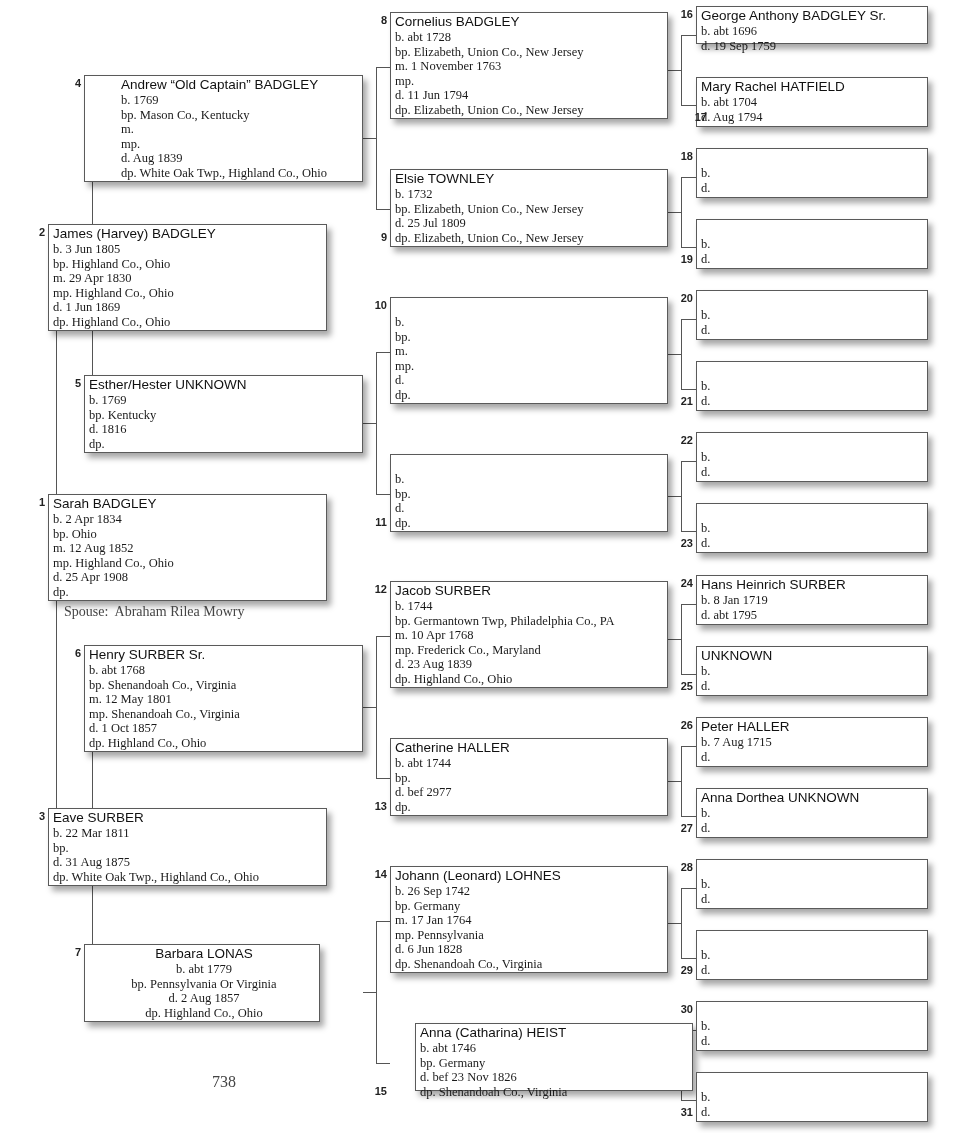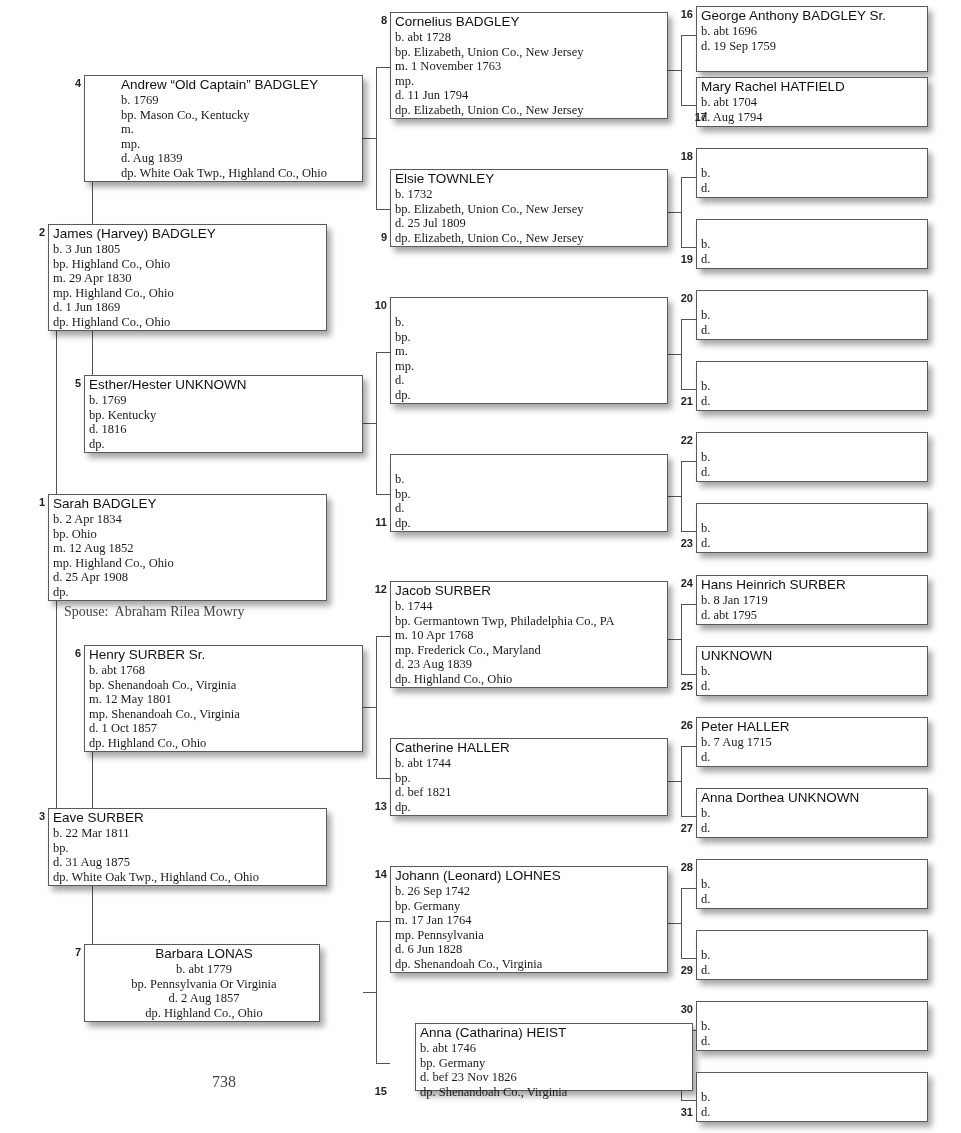--- a/index.html
+++ b/index.html
@@ -186,21 +186,21 @@
       <div class="line">m. 10 Apr 1768</div>
       <div class="line">mp. Frederick Co., Maryland</div>
       <div class="line">d. 23 Aug 1839</div>
       <div class="line">dp. Highland Co., Ohio</div>
     </div>
     <div class="num" style="left: 365px; top: 583px;">12</div>
     <div class="box" style="left: 390px; top: 738px; width: 278px; height: 78px;">
       <div class="name">Catherine HALLER</div>
       <div class="line">b. abt 1744</div>
       <div class="line">bp.</div>
-      <div class="line">d. bef 1821</div>
+      <div class="line">d. bef 2977</div>
       <div class="line">dp.</div>
     </div>
     <div class="num" style="left: 365px; top: 800px;">13</div>
     <div class="box" style="left: 390px; top: 866px; width: 278px; height: 107px;">
       <div class="name">Johann (Leonard) LOHNES</div>
       <div class="line">b. 26 Sep 1742</div>
       <div class="line">bp. Germany</div>
       <div class="line">m. 17 Jan 1764</div>
       <div class="line">mp. Pennsylvania</div>
       <div class="line">d. 6 Jun 1828</div>
@@ -208,21 +208,21 @@
     </div>
     <div class="num" style="left: 365px; top: 868px;">14</div>
     <div class="box" style="left: 390px; top: 1023px; width: 278px; height: 68px; margin-left: 25px;">
       <div class="name">Anna (Catharina) HEIST</div>
       <div class="line">b. abt 1746</div>
       <div class="line">bp. Germany</div>
       <div class="line">d. bef 23 Nov 1826</div>
       <div class="line">dp. Shenandoah Co., Virginia</div>
     </div>
     <div class="num" style="left: 365px; top: 1085px;">15</div>
-    <div class="box" style="left: 696px; top: 6px; width: 232px; height: 66px;">
+    <div class="box" style="left: 696px; top: 6px; width: 232px; height: 38px;">
       <div class="name">George Anthony BADGLEY Sr.</div>
       <div class="line">b. abt 1696</div>
       <div class="line">d. 19 Sep 1759</div>
     </div>
     <div class="num" style="left: 671px; top: 8px;">16</div>
     <div class="box" style="left: 696px; top: 77px; width: 232px; height: 50px;">
       <div class="name">Mary Rachel HATFIELD</div>
       <div class="line">b. abt 1704</div>
       <div class="line">d. Aug 1794</div>
     </div>

